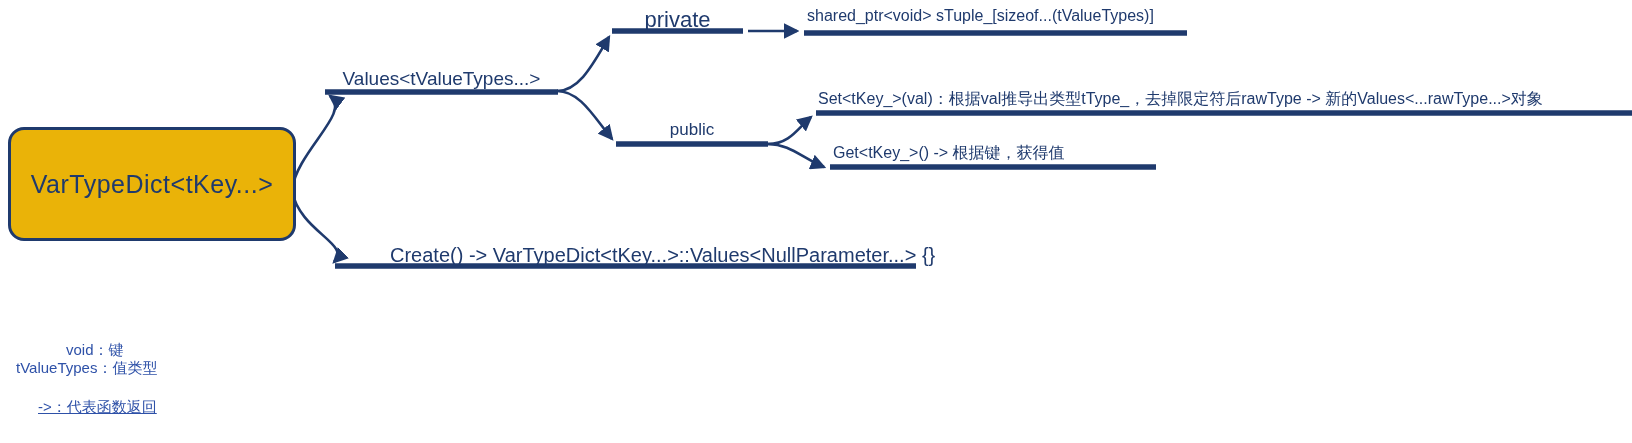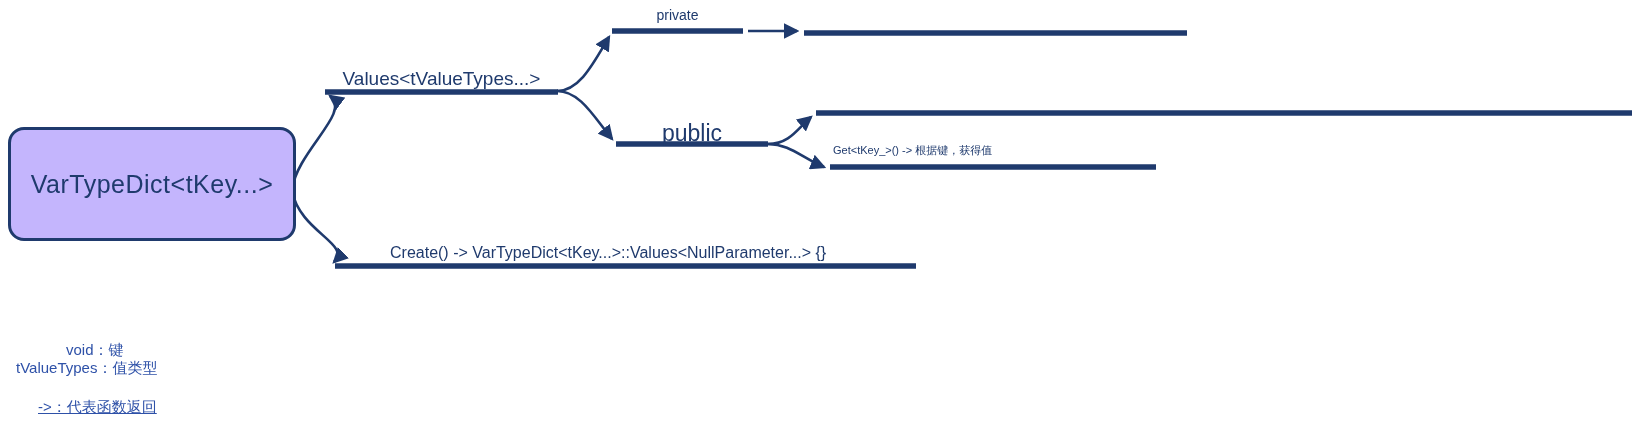--- a/index.html
+++ b/index.html
@@ -24,21 +24,21 @@
     white-space:nowrap;
     color:var(--navy);
     line-height:1.15;
   }
   .center{text-align:center;}
   #root-topic{
     position:absolute;
     left:8px;top:127px;width:282px;height:108px;
     border:3px solid var(--navy);
     border-radius:16px;
-    background:#c4b5fd;
+    background:#eab308;
     display:flex;align-items:center;justify-content:center;
     font-size:25px;
     letter-spacing:0.5px;
   }
   .legend{
     position:absolute;
     color:var(--legend);
     font-size:15px;
     white-space:nowrap;
   }
@@ -77,29 +77,31 @@
 
     <line class="underline" x1="335" y1="266" x2="916" y2="266"></line>
   </svg>
 
   <div id="root-topic">
     <span>VarTypeDict&lt;tKey...&gt;</span>
   </div>
 
   <div class="label center" style="left:325px;top:68px;width:233px;font-size:19px;">Values&lt;tValueTypes...&gt;</div>
 
-  <div class="label center" style="left:612px;top:7px;width:131px;font-size:14px;">private</div>
+  <div class="label center" style="left:612px;top:7px;width:131px;font-size:22px;">private</div>
 
+  <div class="label" style="left:807px;top:7px;font-size:16px;">shared_ptr&lt;void&gt; sTuple_[sizeof...(tValueTypes)]</div>
 
-  <div class="label center" style="left:616px;top:120px;width:152px;font-size:23px;">public</div>
+  <div class="label center" style="left:616px;top:120px;width:152px;font-size:17px;">public</div>
 
+  <div class="label" style="left:818px;top:90px;font-size:16px;">Set&lt;tKey_&gt;(val)：根据val推导出类型tType_，去掉限定符后rawType -&gt; 新的Values&lt;...rawType...&gt;对象</div>
 
-  <div class="label" style="left:833px;top:144px;font-size:11px;">Get&lt;tKey_&gt;() -&gt; 根据键，获得值</div>
+  <div class="label" style="left:833px;top:144px;font-size:16px;">Get&lt;tKey_&gt;() -&gt; 根据键，获得值</div>
 
-  <div class="label" style="left:390px;top:244px;font-size:16px;">Create() -&gt; VarTypeDict&lt;tKey...&gt;::Values&lt;NullParameter...&gt; {}</div>
+  <div class="label" style="left:390px;top:244px;font-size:20px;">Create() -&gt; VarTypeDict&lt;tKey...&gt;::Values&lt;NullParameter...&gt; {}</div>
 
   <div class="legend" style="left:66px;top:341px;">void：键</div>
 
   <div class="legend" style="left:16px;top:359px;">tValueTypes：值类型</div>
 
   <div class="legend" style="left:38px;top:398px;text-decoration:underline;">-&gt;：代表函数返回</div>
 
 </div>
 
 </body></html>

